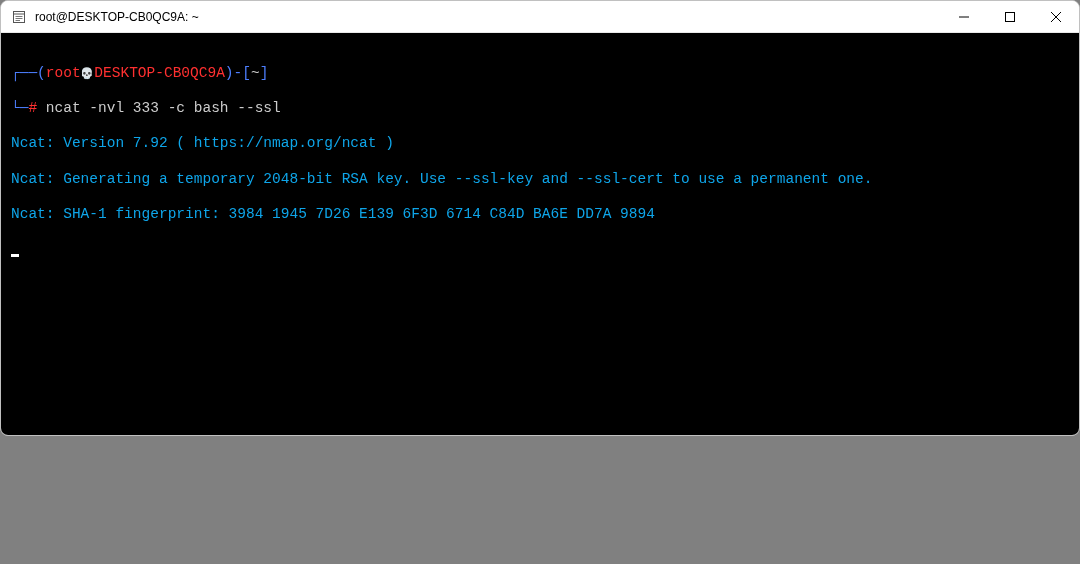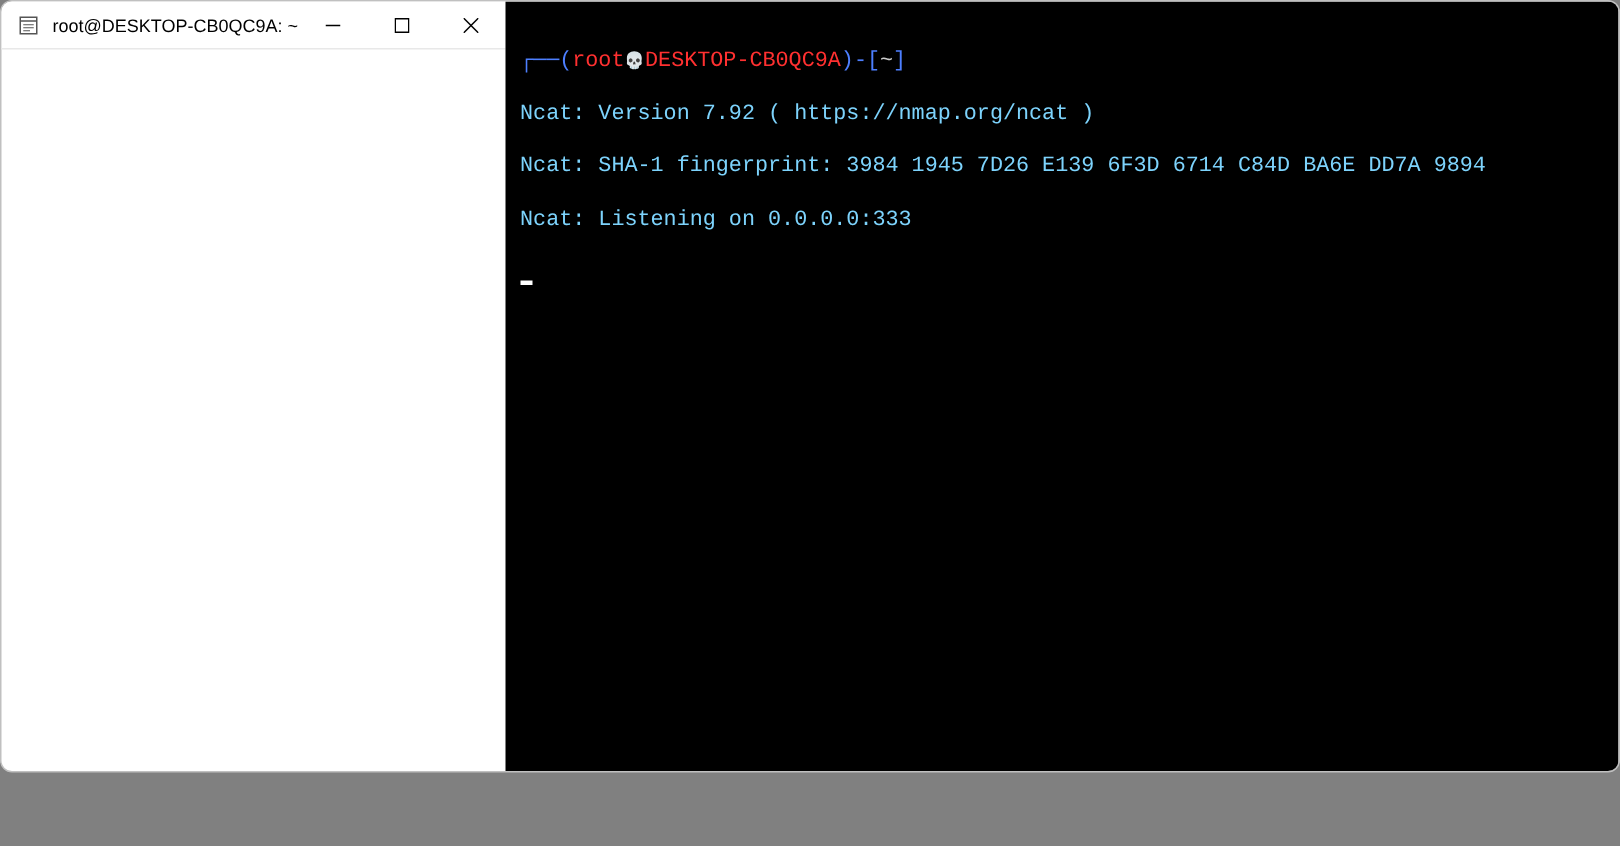--- a/index.html
+++ b/index.html
@@ -9,27 +9,27 @@
     }
     body {
       font-family: "Segoe UI", Tahoma, sans-serif;
       background: #808080;
       width: 1080px;
       height: 564px;
       overflow: hidden;
     }
     .window {
       width: 1080px;
-      height: 515px;
+      height: 436px;
       background: #ffffff;
       border: 1px solid #c0c0c0;
       border-radius: 8px;
       overflow: hidden;
       display: flex;
-      flex-direction: row;
+      flex-direction: column;
     }
     .titlebar {
       height: 32px;
       background: #ffffff;
       display: flex;
       align-items: center;
       padding: 0 0 0 10px;
       border-bottom: 1px solid #e8e8e8;
       flex-shrink: 0;
     }
@@ -82,21 +82,21 @@
     .grey {
       color: #cccccc;
     }
     .diamond {
       color: #ff3030;
       font-size: 11px;
       position: relative;
       top: 0px;
     }
     .output-line {
-      color: #7dd3fc;
+      color: #0ea5e9;
     }
     .cursor {
       display: inline-block;
       width: 8px;
       height: 3px;
       background: #ffffff;
       vertical-align: bottom;
       margin-bottom: 2px;
     }
   </style>
@@ -130,18 +130,19 @@
         <svg width="10" height="10" viewBox="0 0 10 10">
           <line x1="0" y1="0" x2="10" y2="10" stroke="#000" stroke-width="1"></line>
           <line x1="10" y1="0" x2="0" y2="10" stroke="#000" stroke-width="1"></line>
         </svg>
       </button>
     </div>
   </div>
 
   <div class="terminal">
 <div><span class="blue">┌──(</span><span class="red">root</span><span class="red diamond">💀</span><span class="red">DESKTOP-CB0QC9A</span><span class="blue">)</span><span class="blue">-[</span><span class="grey">~</span><span class="blue">]</span></div>
+<div><span class="blue">└─</span><span class="red">#</span><span class="grey"> ncat -nvl 333 -c bash --ssl</span></div>
 <div class="output-line">Ncat: Version 7.92 ( https://nmap.org/ncat )</div>
+<div class="output-line">Ncat: Generating a temporary 2048-bit RSA key. Use --ssl-key and --ssl-cert to use a permanent one.</div>
 <div class="output-line">Ncat: SHA-1 fingerprint: 3984 1945 7D26 E139 6F3D 6714 C84D BA6E DD7A 9894</div>
-<div class="output-line">Ncat: Listening on 0.0.0.0:333</div>
 <span class="cursor"></span>
   </div>
 </div>
 
 </body></html>

